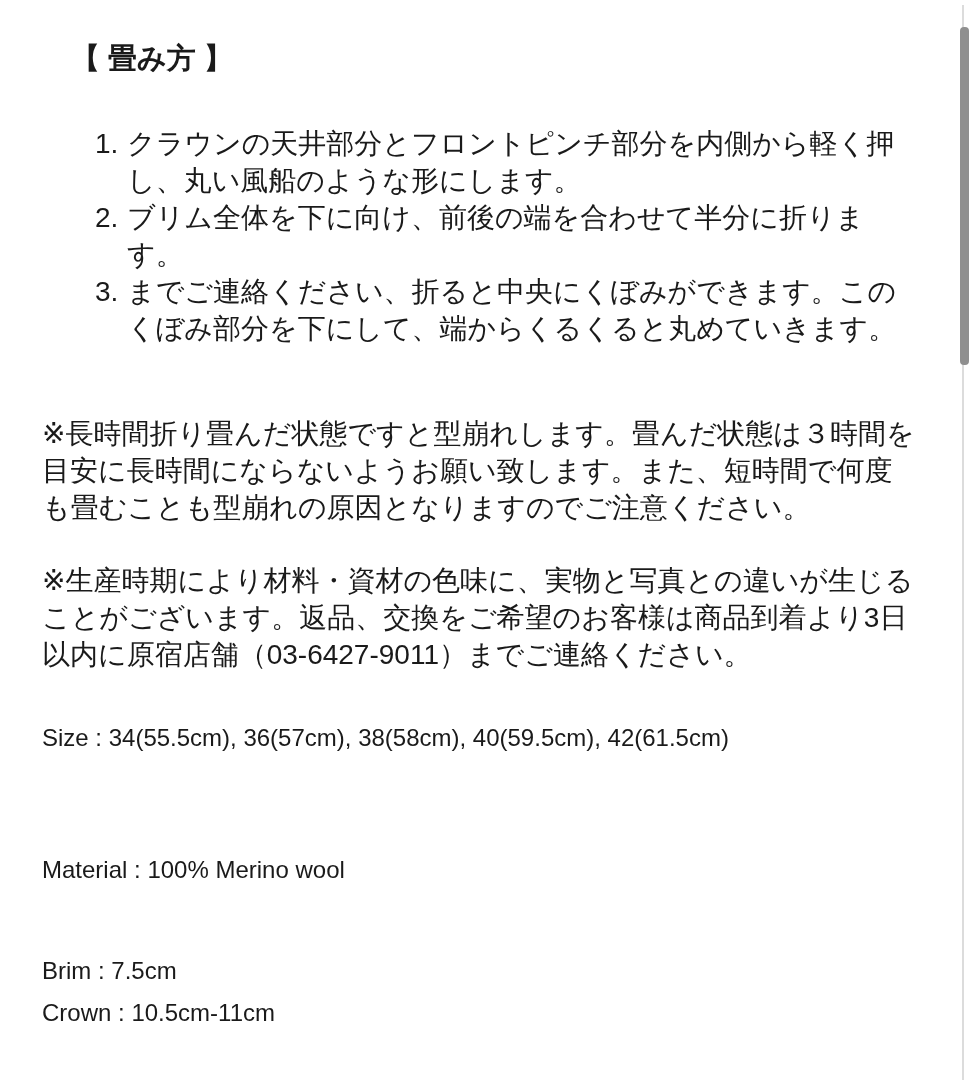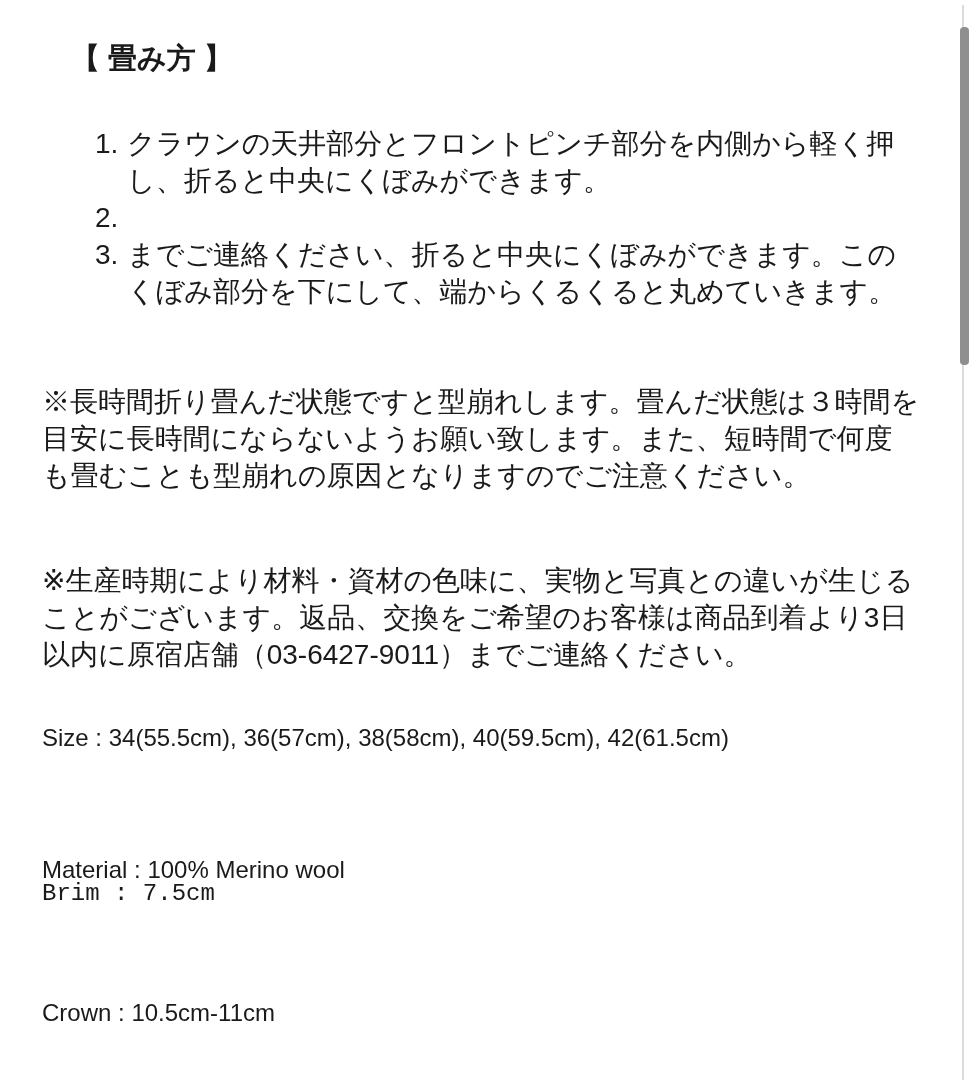--- a/index.html
+++ b/index.html
@@ -45,33 +45,33 @@
     }
     .note {
       position: absolute;
       left: 42px;
       width: 910px;
       margin: 0;
       font-size: 28px;
       line-height: 37px;
       white-space: pre-line;
     }
-    .note-1 { top: 385px; font-family: Liberation Mono, monospace; }
+    .note-1 { top: 415px; }
     .note-2 { top: 562px; }
     .spec {
       position: absolute;
       left: 42px;
       margin: 0;
       font-size: 24px;
       line-height: 37px;
       white-space: pre;
     }
     .spec-size     { top: 719px; }
     .spec-material { top: 811px; margin-top: 40px; }
-    .spec-brim     { top: 875px; font-family: Liberation Mono, monospace; }
+    .spec-brim     { top: 952px; }
     .spec-crown    { top: 994px; }
     .scrollbar-track {
       position: absolute;
       left: 962px;
       top: 5px;
       width: 2px;
       height: 1075px;
       background: #dcdcdc;
     }
     .scrollbar-thumb {
@@ -88,24 +88,26 @@
 <body>
 
 <div>
 
   <h1 class="heading">【 畳み方 】</h1>
 
   <div class="steps">
     <div class="step">
       <span class="num">1.</span>
       <span class="txt">クラウンの天井部分とフロントピンチ部分を内側から軽く押
-し、折ると中央にくぼみができます。</span>
+し、丸い風船のような形にします。</span>
     </div>
     <div class="step">
       <span class="num">2.</span>
+      <span class="txt">ブリム全体を下に向け、前後の端を合わせて半分に折りま
+す。</span>
     </div>
     <div class="step">
       <span class="num">3.</span>
       <span class="txt">までご連絡ください、折ると中央にくぼみができます。この
 くぼみ部分を下にして、端からくるくると丸めていきます。</span>
     </div>
   </div>
 
   <p class="note note-1">※長時間折り畳んだ状態ですと型崩れします。畳んだ状態は３時間を
 目安に長時間にならないようお願い致します。また、短時間で何度

